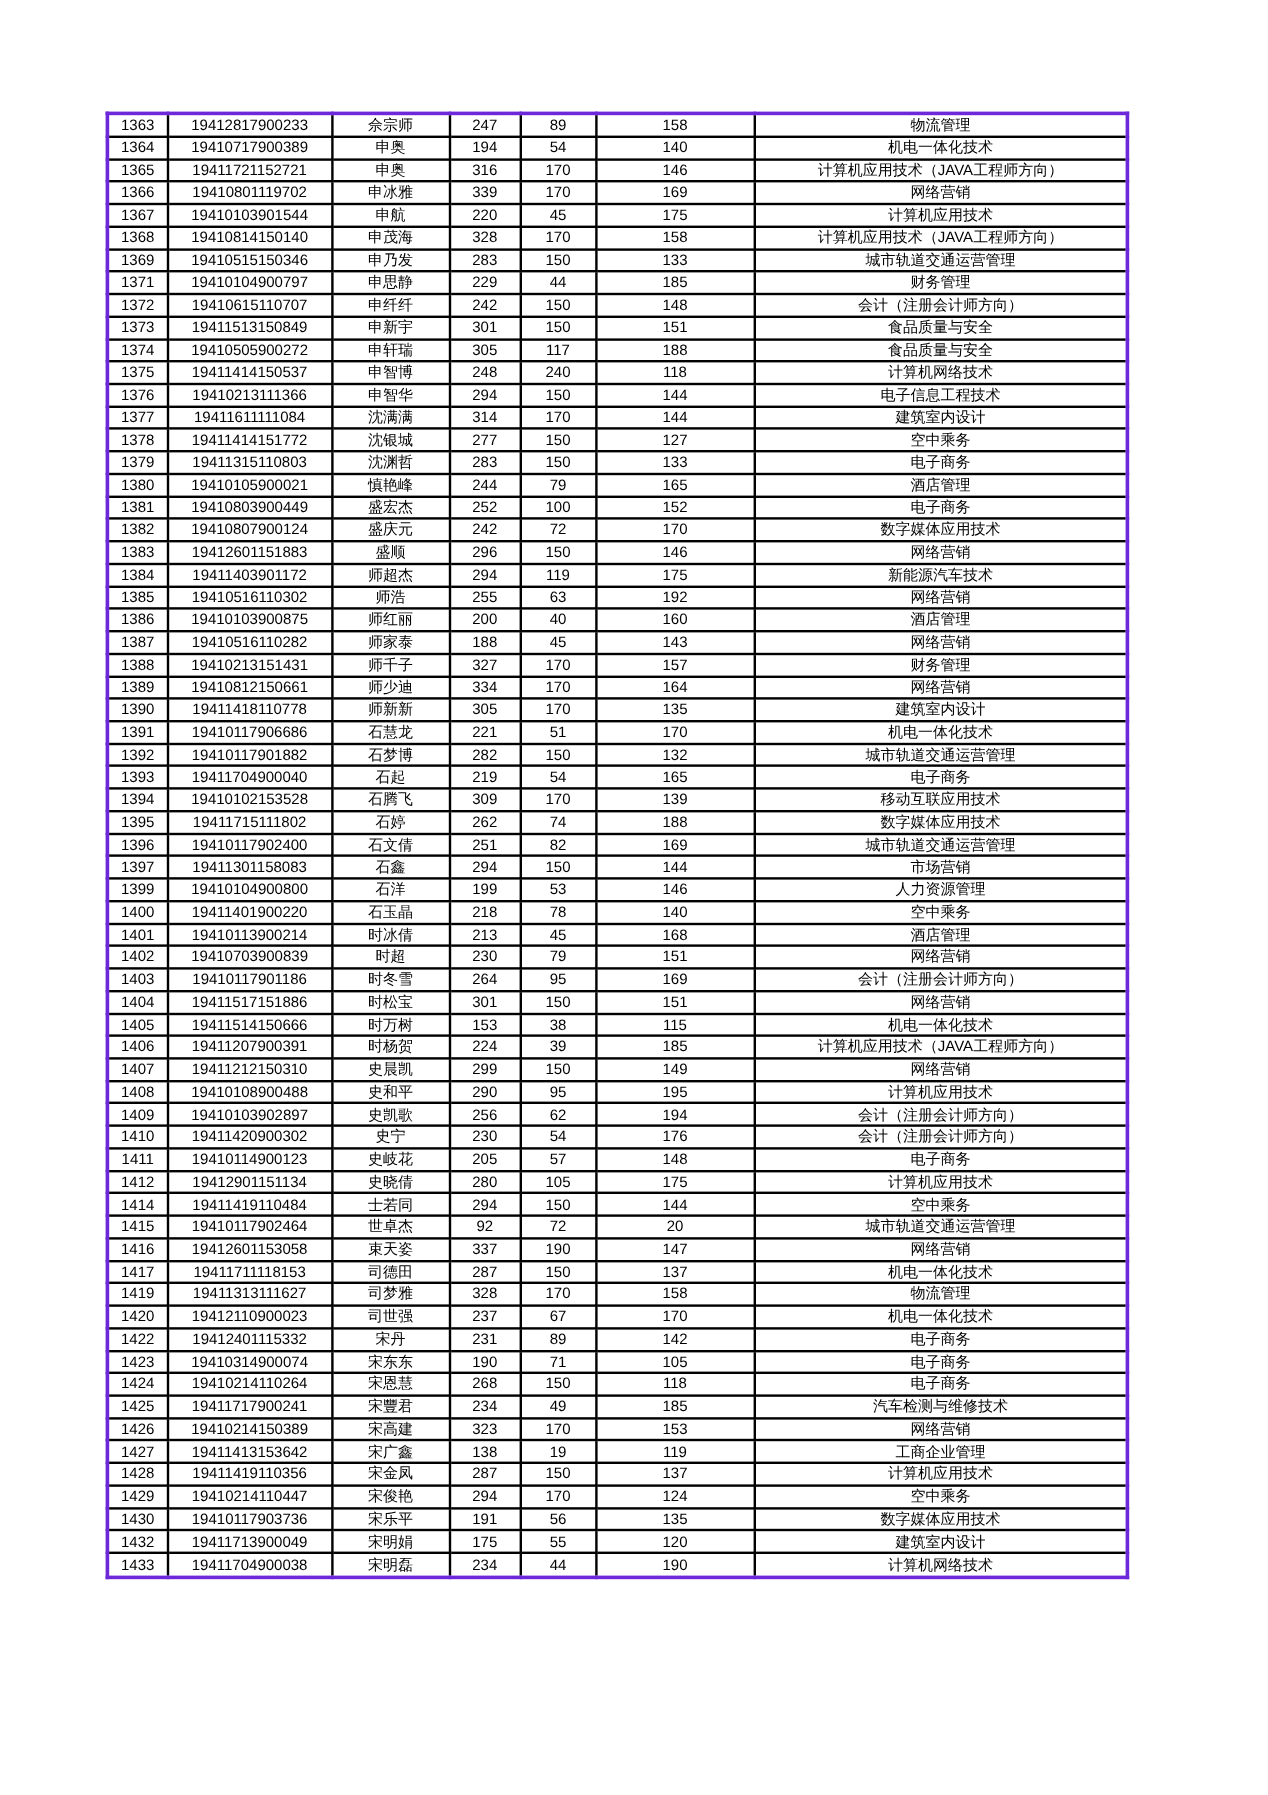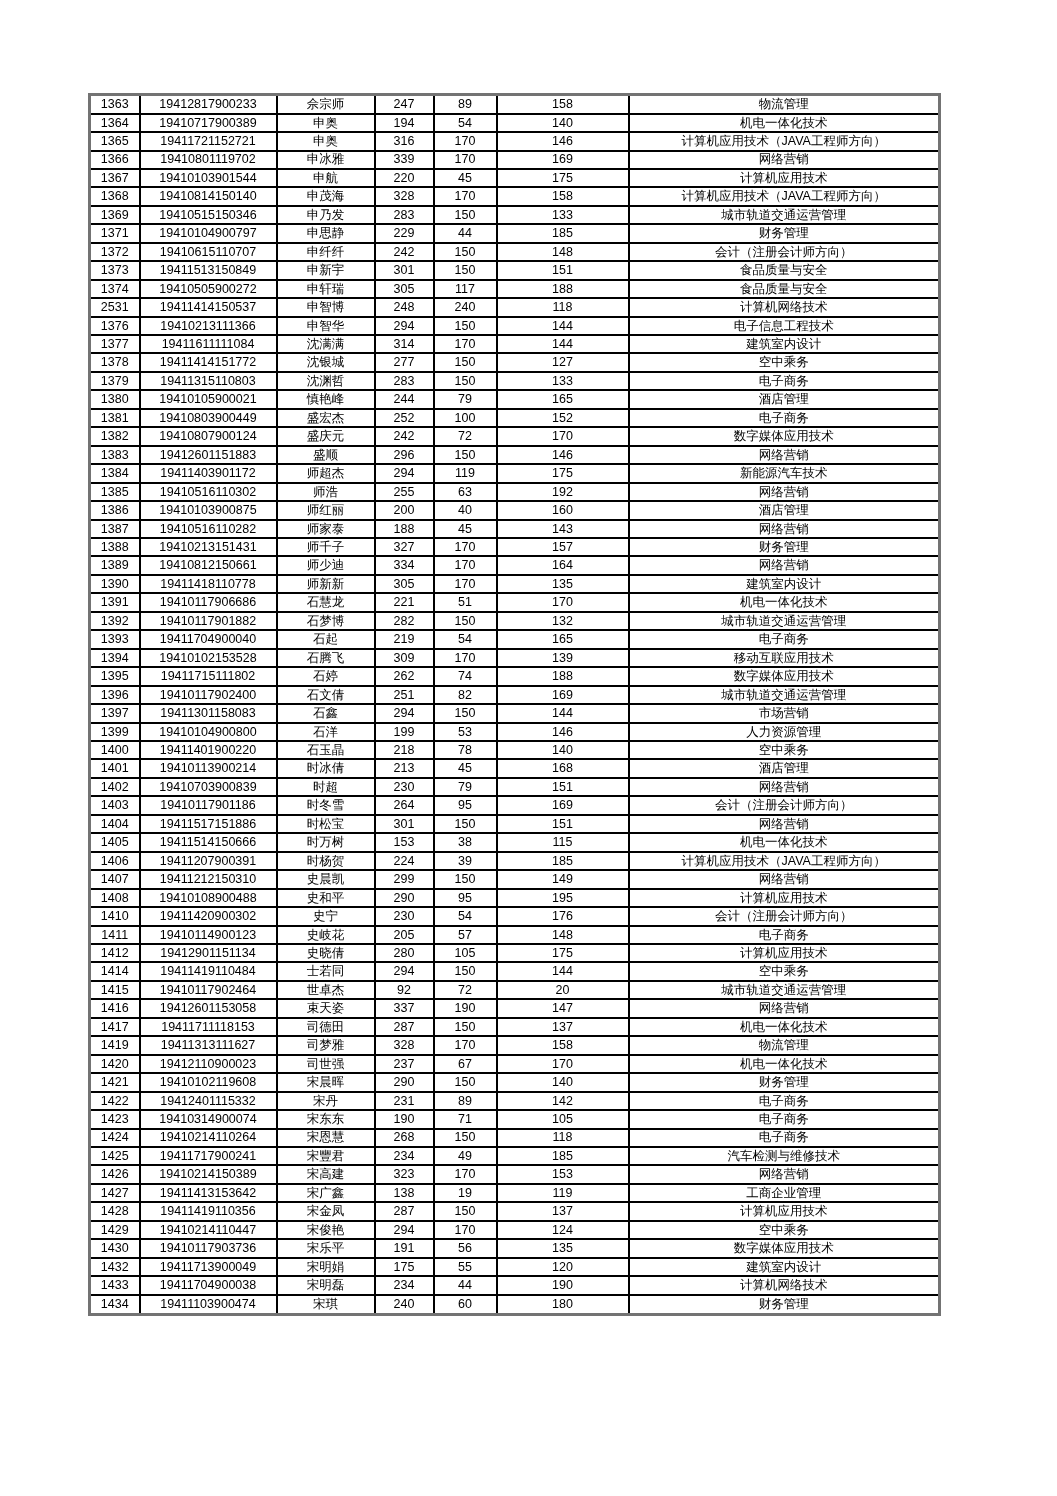--- a/index.html
+++ b/index.html
@@ -16,21 +16,21 @@
     font-family: "Liberation Sans", "DejaVu Sans", sans-serif;
   }
   table.score-table {
     position: absolute;
     left: 88px;
     top: 93px;
     width: 850px;
     height: 1223px;
     border-collapse: collapse;
     table-layout: fixed;
-    border: 3px solid #737373;
+    border: 3px solid #6d28d9;
     padding-left: 27px;
   }
   table.score-table td {
     border: 2px solid #000000;
     padding: 0 2px;
     text-align: center;
     vertical-align: middle;
     font-size: 12.5px;
     line-height: 1;
     color: #000000;
@@ -153,21 +153,21 @@
         <tr>
           <td>1374</td>
           <td>19410505900272</td>
           <td>申轩瑞</td>
           <td>305</td>
           <td>117</td>
           <td>188</td>
           <td>食品质量与安全</td>
         </tr>
         <tr>
-          <td>2531</td>
+          <td>1375</td>
           <td>19411414150537</td>
           <td>申智博</td>
           <td>248</td>
           <td>240</td>
           <td>118</td>
           <td>计算机网络技术</td>
         </tr>
         <tr>
           <td>1376</td>
           <td>19410213111366</td>
@@ -450,20 +450,29 @@
         <tr>
           <td>1408</td>
           <td>19410108900488</td>
           <td>史和平</td>
           <td>290</td>
           <td>95</td>
           <td>195</td>
           <td>计算机应用技术</td>
         </tr>
         <tr>
+          <td>1409</td>
+          <td>19410103902897</td>
+          <td>史凯歌</td>
+          <td>256</td>
+          <td>62</td>
+          <td>194</td>
+          <td>会计（注册会计师方向）</td>
+        </tr>
+        <tr>
           <td>1410</td>
           <td>19411420900302</td>
           <td>史宁</td>
           <td>230</td>
           <td>54</td>
           <td>176</td>
           <td>会计（注册会计师方向）</td>
         </tr>
         <tr>
           <td>1411</td>
@@ -531,29 +540,20 @@
         <tr>
           <td>1420</td>
           <td>19412110900023</td>
           <td>司世强</td>
           <td>237</td>
           <td>67</td>
           <td>170</td>
           <td>机电一体化技术</td>
         </tr>
         <tr>
-          <td>1421</td>
-          <td>19410102119608</td>
-          <td>宋晨晖</td>
-          <td>290</td>
-          <td>150</td>
-          <td>140</td>
-          <td>财务管理</td>
-        </tr>
-        <tr>
           <td>1422</td>
           <td>19412401115332</td>
           <td>宋丹</td>
           <td>231</td>
           <td>89</td>
           <td>142</td>
           <td>电子商务</td>
         </tr>
         <tr>
           <td>1423</td>
@@ -638,24 +638,15 @@
         </tr>
         <tr>
           <td>1433</td>
           <td>19411704900038</td>
           <td>宋明磊</td>
           <td>234</td>
           <td>44</td>
           <td>190</td>
           <td>计算机网络技术</td>
         </tr>
-        <tr>
-          <td>1434</td>
-          <td>19411103900474</td>
-          <td>宋琪</td>
-          <td>240</td>
-          <td>60</td>
-          <td>180</td>
-          <td>财务管理</td>
-        </tr>
       </tbody>
   </table>
 </div>
 
 </body></html>

